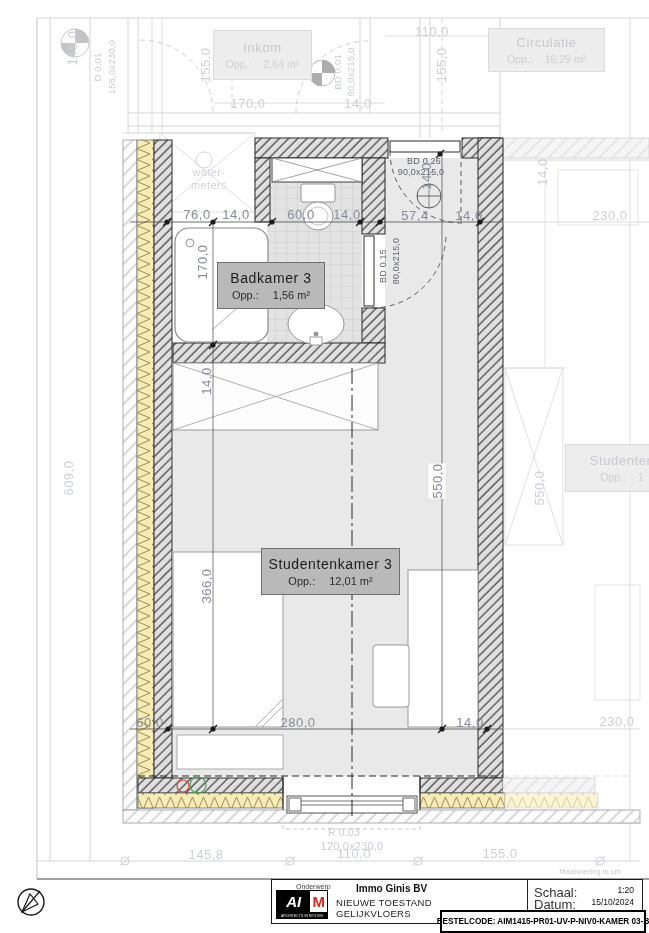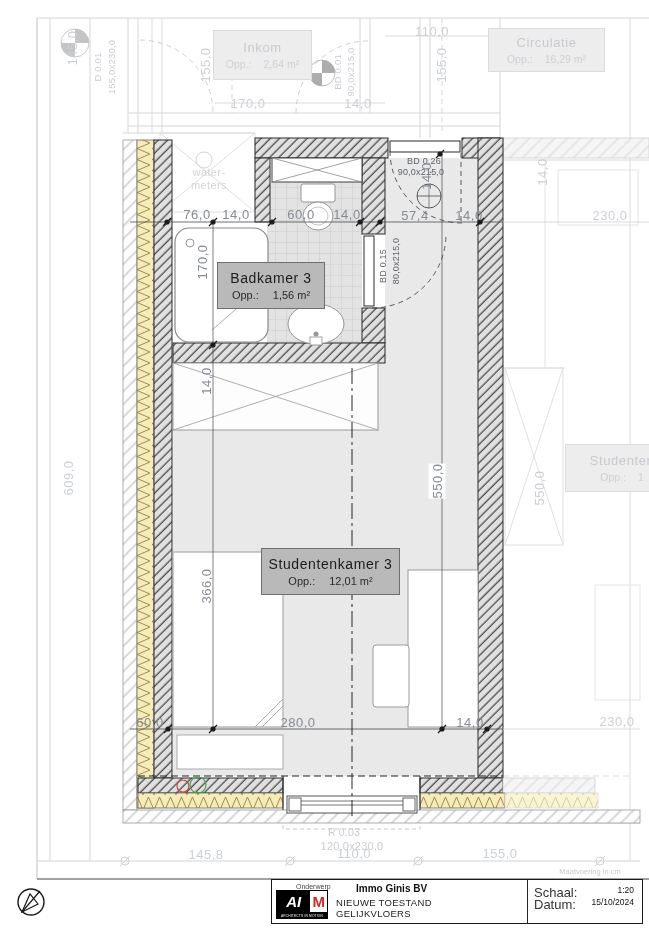--- a/index.html
+++ b/index.html
@@ -381,14 +381,15 @@
   </div>
   <span class="client" style="left:64px;top:3px">Immo Ginis BV</span>
   <span class="proj" style="left:64px;top:17px">NIEUWE TOESTAND</span>
   <span class="proj" style="left:64px;top:28px">GELIJKVLOERS</span>
   <div class="div"></div>
   <span class="kv-l" style="left:262px;top:5px">Schaal:</span>
   <span class="kv-v" style="right:8px;top:5px">1:20</span>
   <span class="kv-l" style="left:262px;top:17px">Datum:</span>
   <span class="kv-v" style="right:8px;top:17px">15/10/2024</span>
 </div>
+<div class="bestel">BESTELCODE: AIM1415-PR01-UV-P-NIV0-KAMER 03-B</div>
 
 </div>
 
 </body></html>

